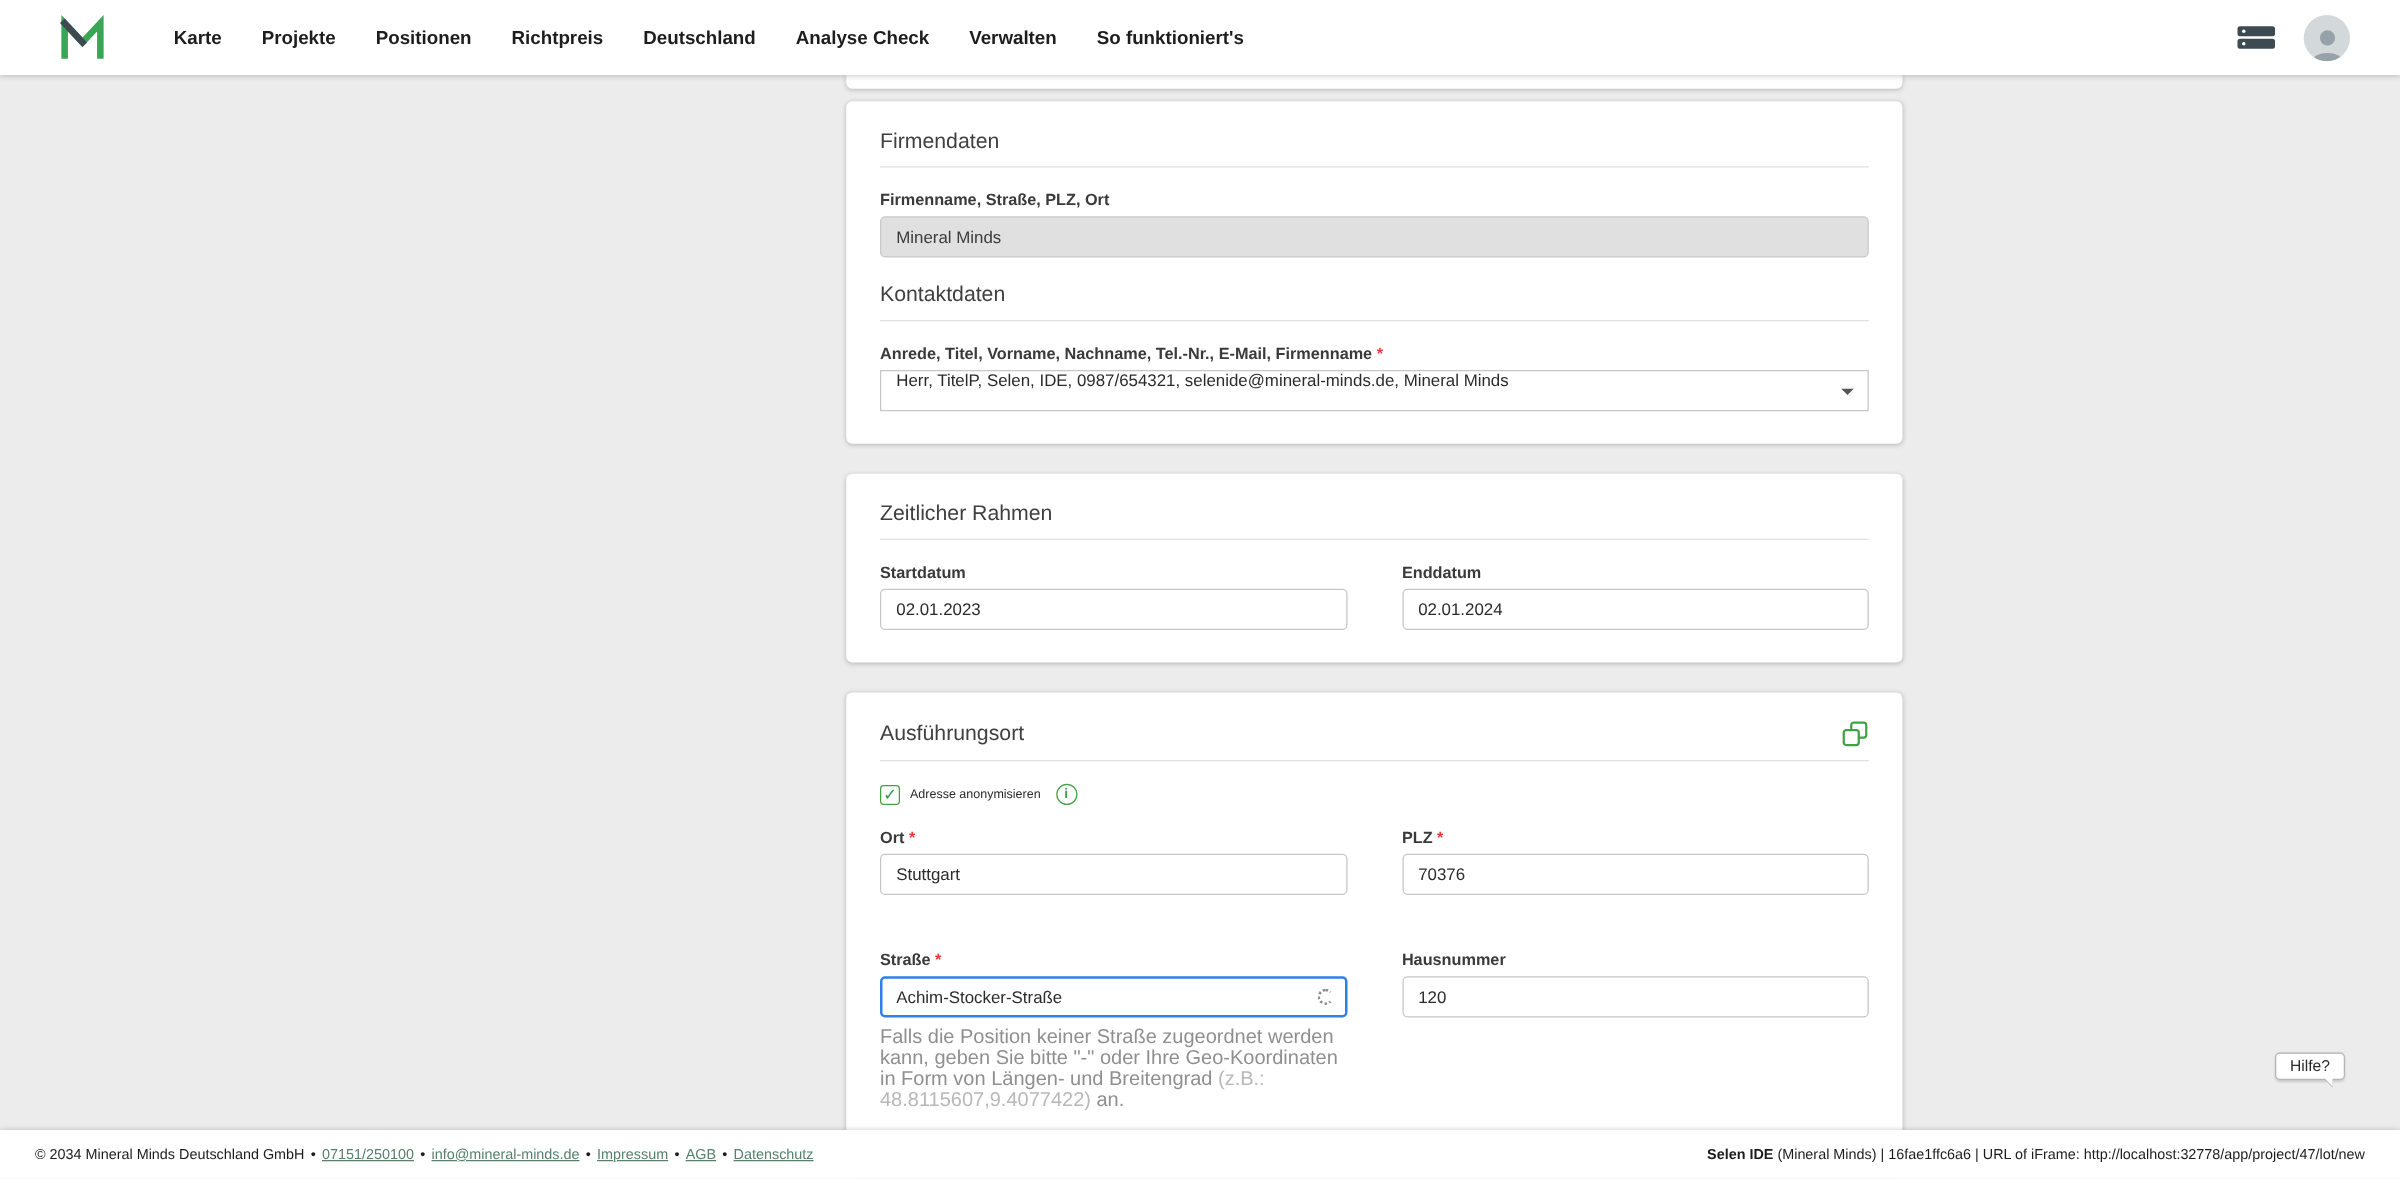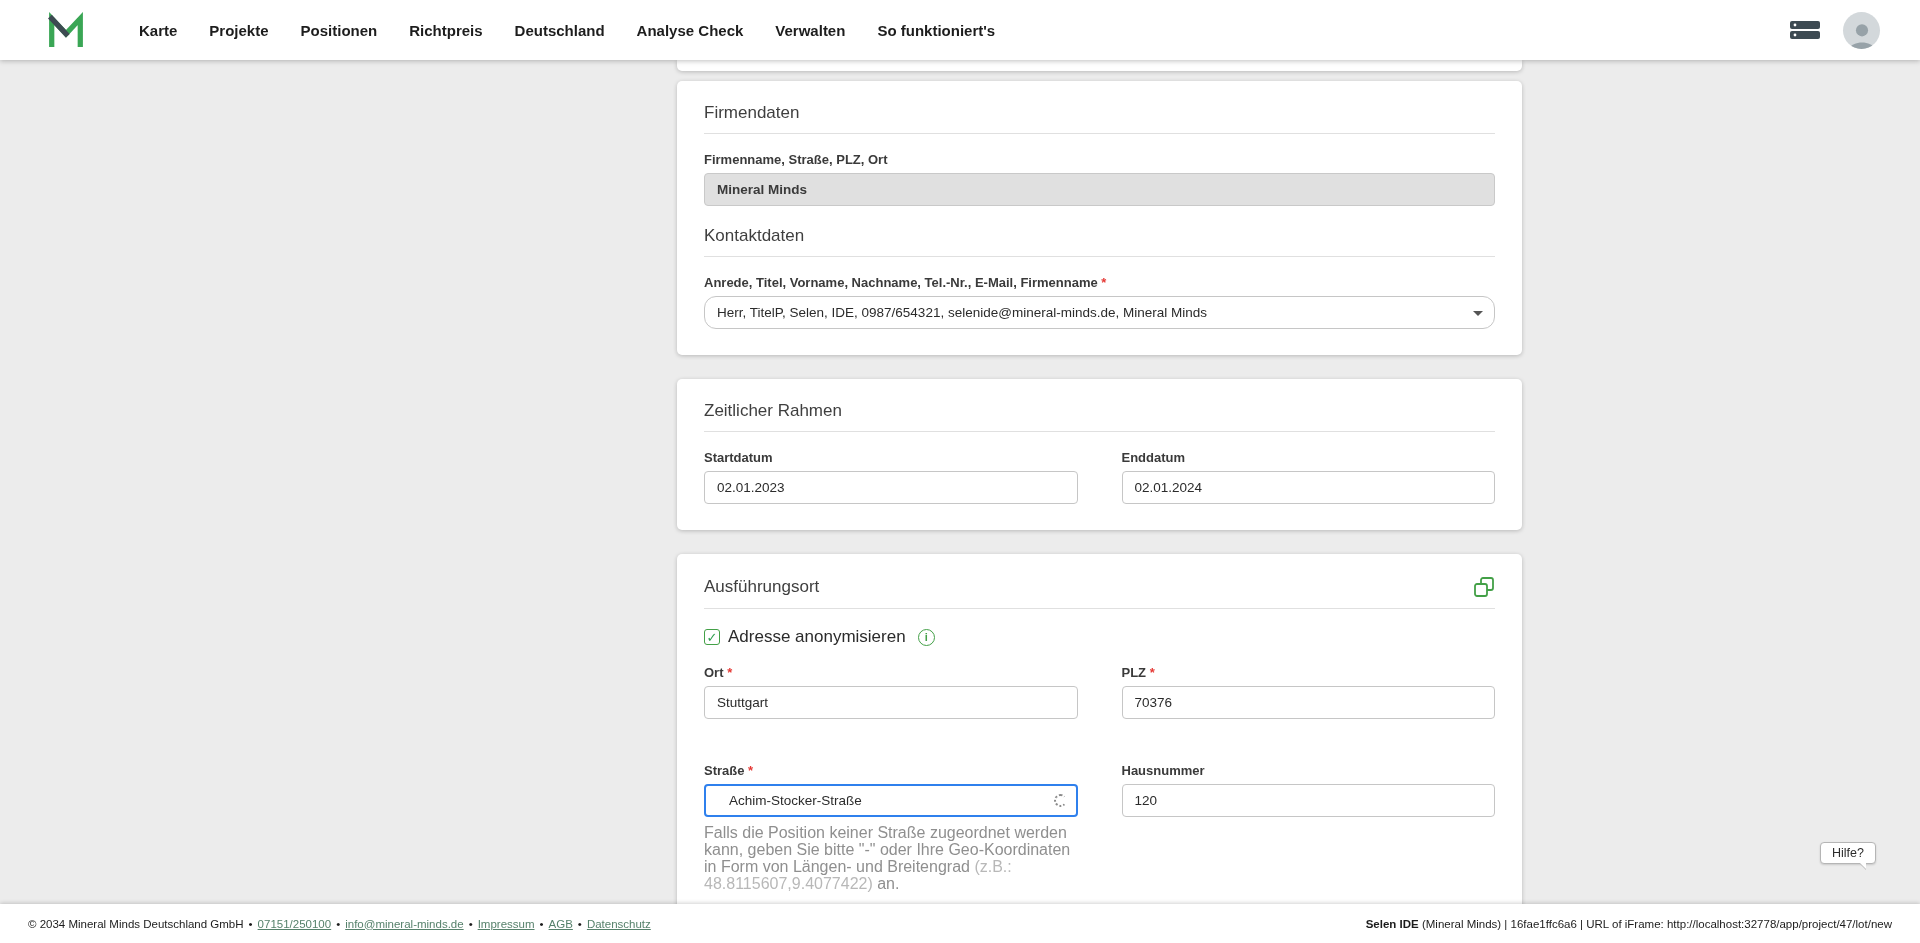--- a/index.html
+++ b/index.html
@@ -41,27 +41,27 @@
   .copy-icon { width:22px; height:22px; cursor:pointer; }
 
   .field-label { display:block; font-size:13px; font-weight:700; color:#3a3a3a; margin-bottom:6px; }
   .req { color:#e53935; font-weight:700; }
 
   .text-input {
     width:100%; height:33px; border:1px solid #c6c6c6; border-radius:4px;
     padding:0 12px; font-size:13.5px; color:#2b2b2b; background:#fff; outline:none;
     font-family:"Liberation Sans","DejaVu Sans",sans-serif;
   }
-  .text-input.disabled { background:#e0e0e0; border-color:#c9c9c9; color:#3a3a3a;font-weight:bold; }
-  .text-input.focused { border:2px solid #2f80ed; padding:0 23px; }
+  .text-input.disabled { background:#e0e0e0; border-color:#c9c9c9; color:#3a3a3a; }
+  .text-input.focused { border:2px solid #2f80ed; padding:0 11px; }
 
   .select-box {
-    position:relative; width:100%; height:33px; border:1px solid #c6c6c6; border-radius:12px;
+    position:relative; width:100%; height:33px; border:1px solid #c6c6c6; border-radius:0;
     padding:0 30px 0 12px; font-size:13.5px; color:#2b2b2b; background:#fff;
-    display:flex; align-items:center; cursor:pointer; white-space:nowrap; overflow:hidden;
+    display:flex; align-items:flex-start; cursor:pointer; white-space:nowrap; overflow:hidden;
   }
   .caret-down {
     position:absolute; right:11px; top:50%; margin-top:-2px;
     width:0; height:0; border-left:5px solid transparent; border-right:5px solid transparent;
     border-top:5px solid #555;
   }
 
   .field-grid { display:grid; grid-template-columns:1fr 1fr; column-gap:28px; row-gap:16px;gap:44px; }
   .mb20 { margin-bottom:20px; }
 
@@ -72,21 +72,21 @@
     animation:spin 1s linear infinite;
   }
   @keyframes spin { to { transform:rotate(360deg); } }
 
   .checkbox-row { display:flex; align-items:center; gap:8px; margin:2px 0 18px; }
   .checkbox {
     width:16px; height:16px; border:1px solid #43a047; border-radius:3px; background:#fff;
     display:flex; align-items:center; justify-content:center; cursor:pointer;
     font-size:13px; font-weight:700; color:#2e9e4f; line-height:1;
   }
-  .checkbox-label { font-size:17px; color:#2b2b2b; }
+  .checkbox-label { font-size:10px; color:#2b2b2b; }
   .info-icon {
     width:17px; height:17px; border:1.5px solid #43a047; border-radius:50%;
     color:#43a047; font-size:11px; font-weight:700; display:flex; align-items:center;
     justify-content:center; cursor:pointer; margin-left:4px; line-height:1;
   }
 
   .helper { font-size:16px; color:#8f8f8f; line-height:17px; margin-top:7px; max-width:381px; }
   .helper .muted { color:#b8b8b8; }
 
   

